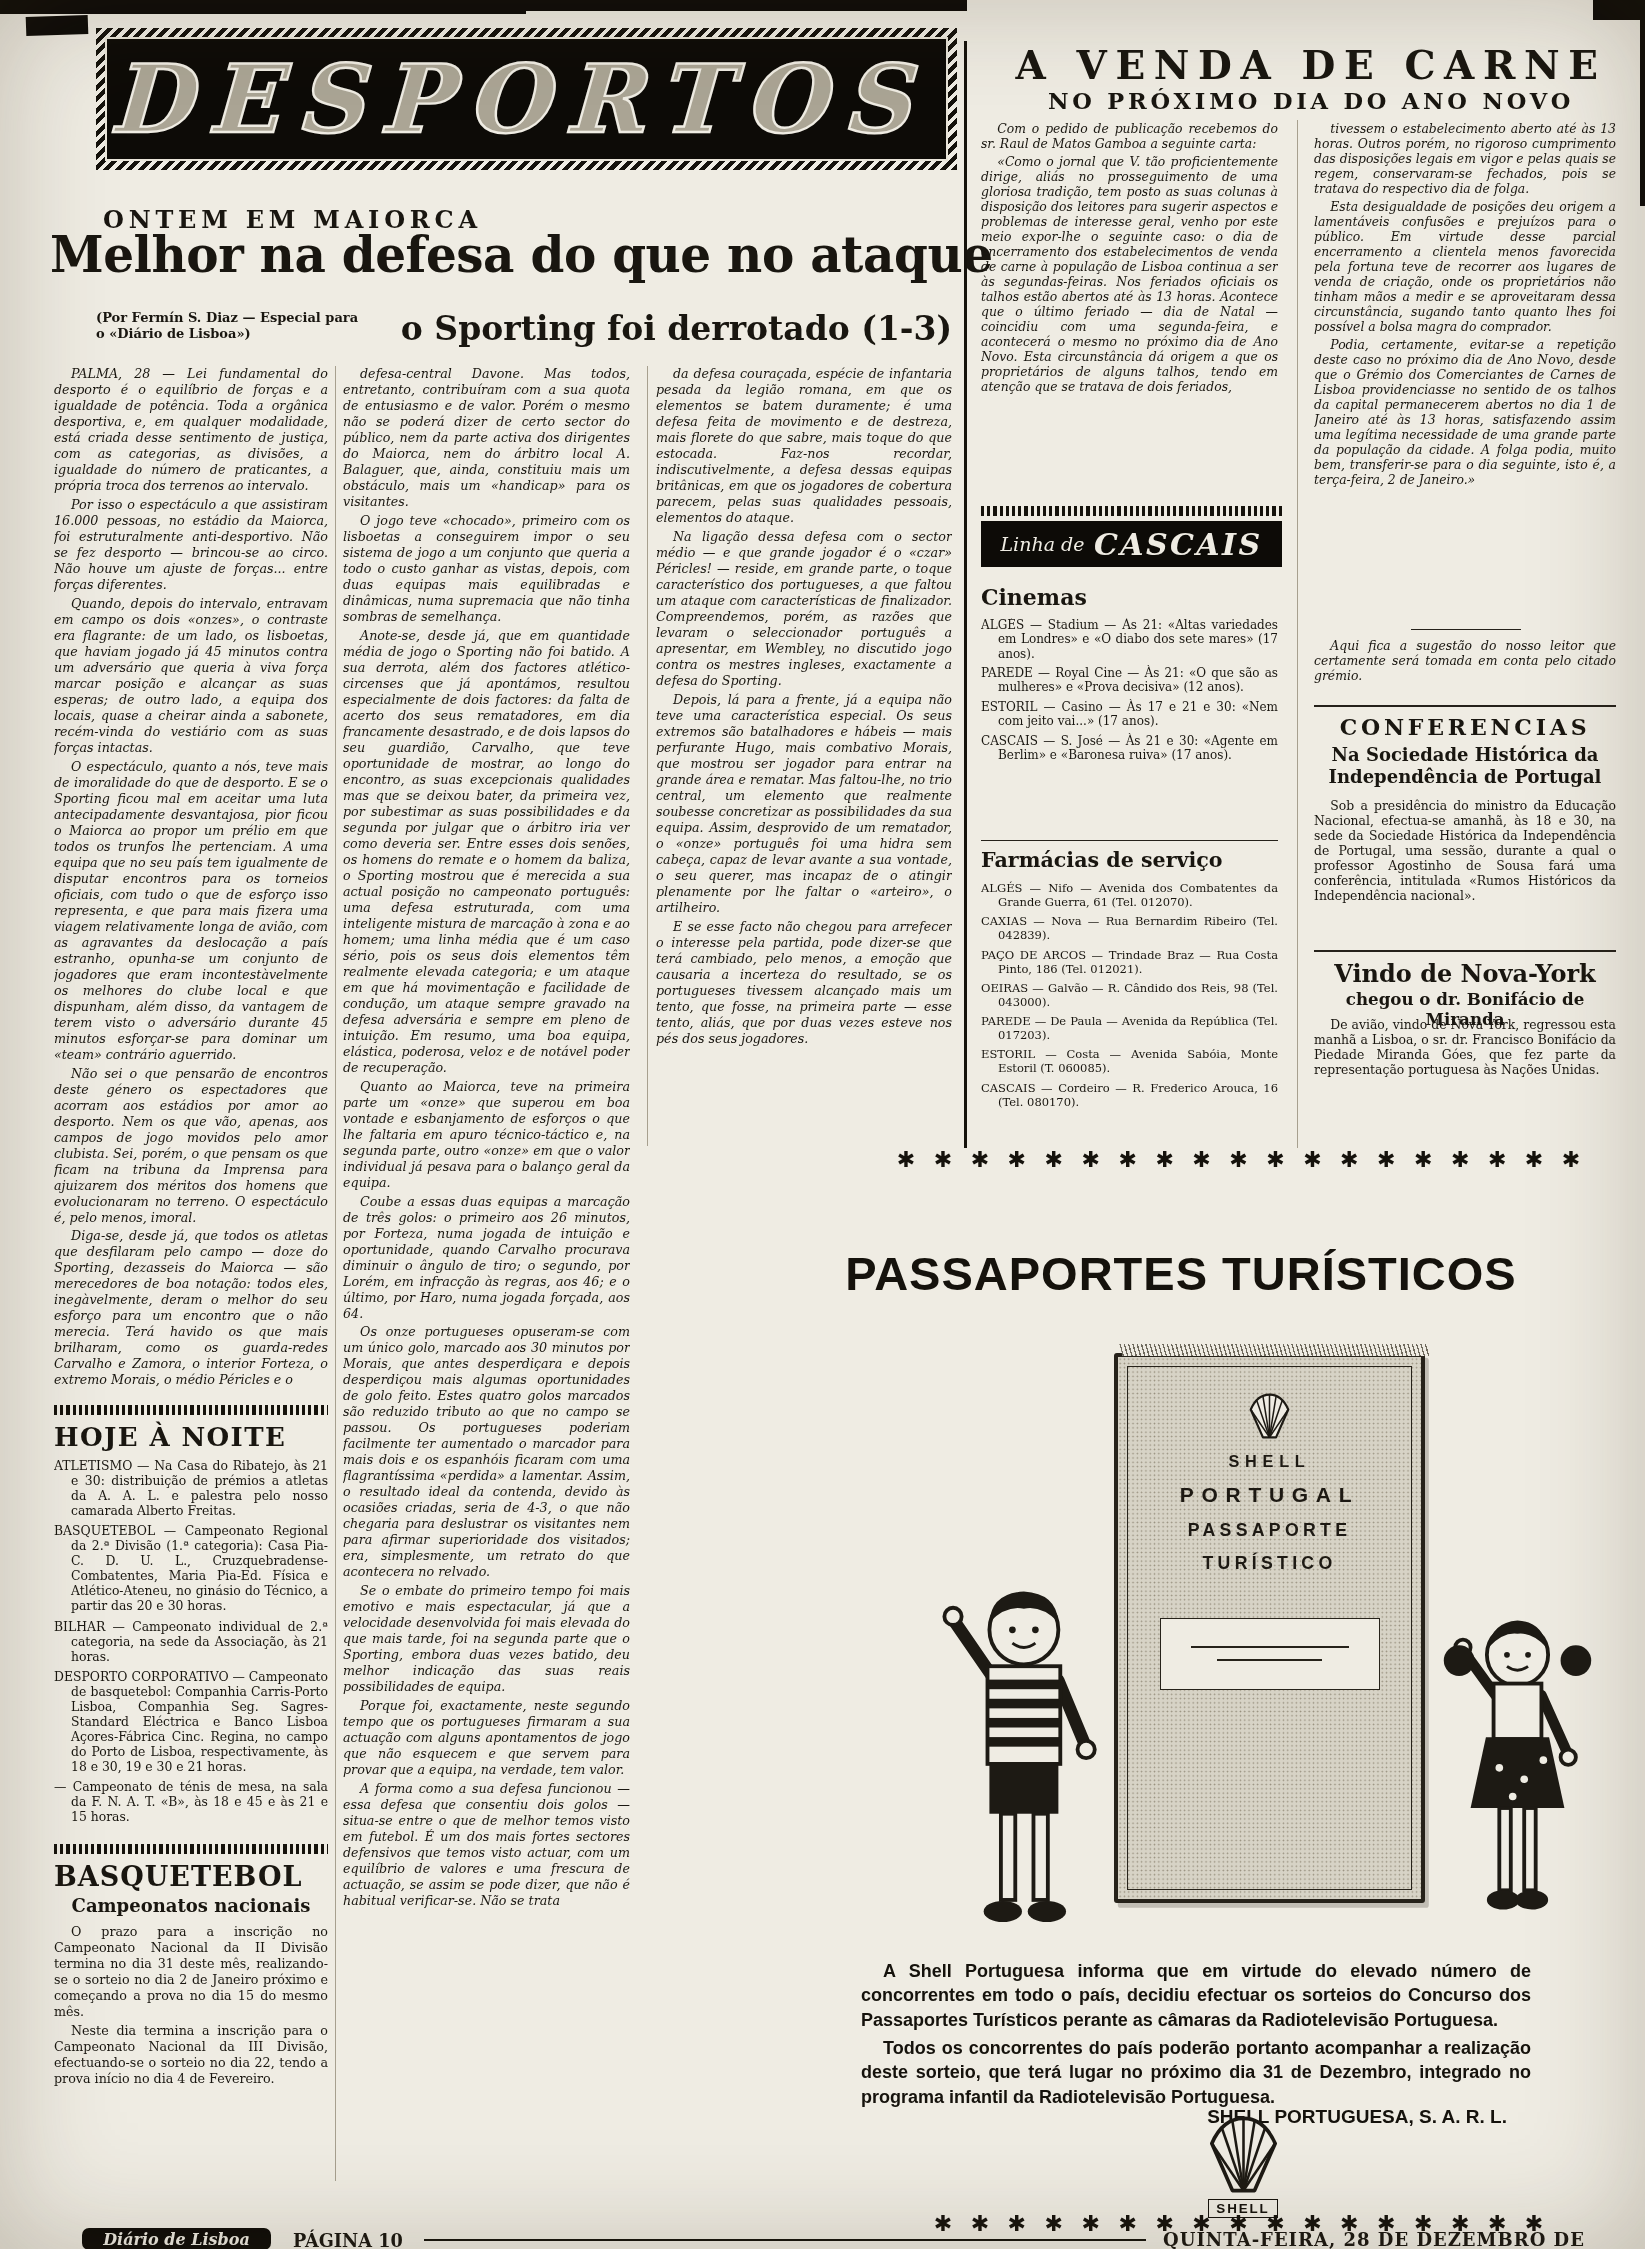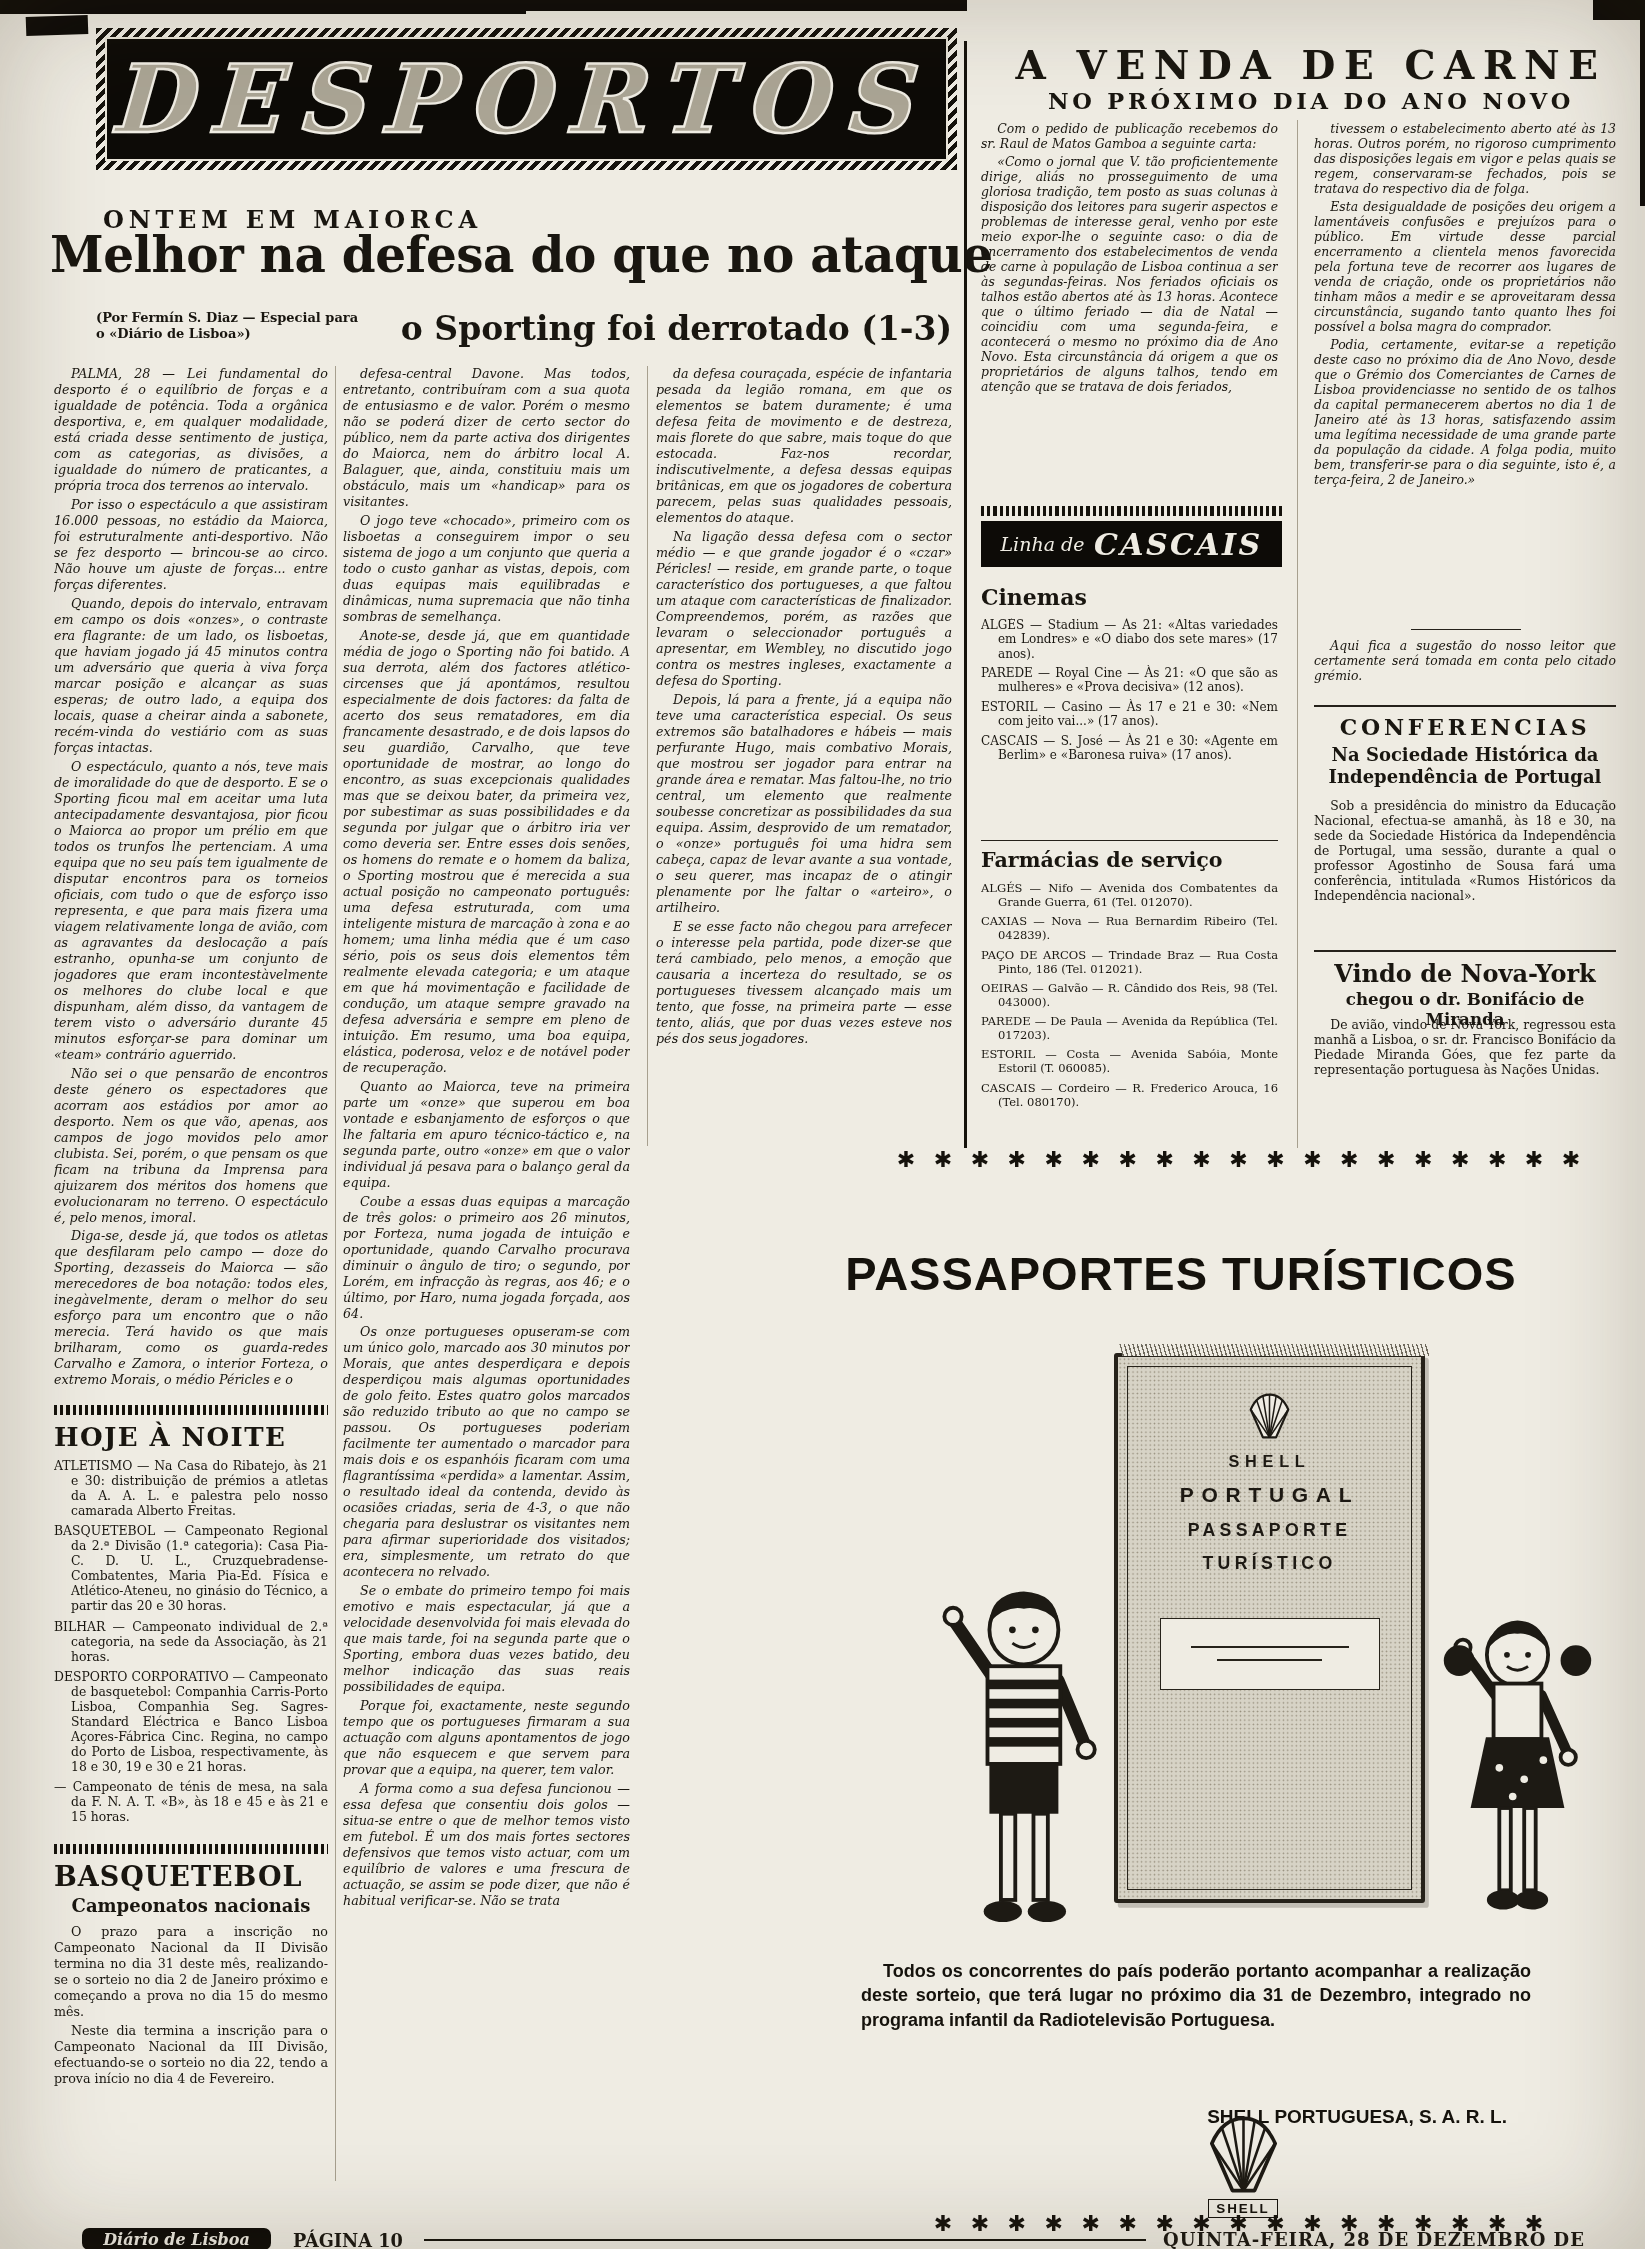--- a/index.html
+++ b/index.html
@@ -127,21 +127,21 @@
       <p>Diga-se, desde já, que todos os atletas que desfilaram pelo campo — doze do Sporting, dezasseis do Maiorca — são merecedores de boa notação: todos eles, inegàvelmente, deram o melhor do seu esforço para um encontro que o não merecia. Terá havido os que mais brilharam, como os guarda-redes Carvalho e Zamora, o interior Forteza, o extremo Morais, o médio Péricles e o</p>
     </div>
   <div class="maincol ital" style="left:343px;top:366px;width:287px;height:1815px">
       <p>defesa-central Davone. Mas todos, entretanto, contribuíram com a sua quota de entusiasmo e de valor. Porém o mesmo não se poderá dizer de certo sector do público, nem da parte activa dos dirigentes do Maiorca, nem do árbitro local A. Balaguer, que, ainda, constituiu mais um obstáculo, mais um «handicap» para os visitantes.</p>
       <p>O jogo teve «chocado», primeiro com os lisboetas a conseguirem impor o seu sistema de jogo a um conjunto que queria a todo o custo ganhar as vistas, depois, com duas equipas mais equilibradas e dinâmicas, numa supremacia que não tinha sombras de semelhança.</p>
       <p>Anote-se, desde já, que em quantidade média de jogo o Sporting não foi batido. A sua derrota, além dos factores atlético-circenses que já apontámos, resultou especialmente de dois factores: da falta de acerto dos seus rematadores, em dia francamente desastrado, e de dois lapsos do seu guardião, Carvalho, que teve oportunidade de mostrar, ao longo do encontro, as suas excepcionais qualidades mas que se deixou bater, da primeira vez, por subestimar as suas possibilidades e da segunda por julgar que o árbitro iria ver como deveria ser. Entre esses dois senões, os homens do remate e o homem da baliza, o Sporting mostrou que é merecida a sua actual posição no campeonato português: uma defesa estruturada, com uma inteligente mistura de marcação à zona e ao homem; uma linha média que é um caso sério, pois os seus dois elementos têm realmente elevada categoria; e um ataque em que há movimentação e facilidade de condução, um ataque sempre gravado na defesa adversária e sempre em pleno de intuição. Em resumo, uma boa equipa, elástica, poderosa, veloz e de notável poder de recuperação.</p>
       <p>Quanto ao Maiorca, teve na primeira parte um «onze» que superou em boa vontade e esbanjamento de esforços o que lhe faltaria em apuro técnico-táctico e, na segunda parte, outro «onze» em que o valor individual já pesava para o balanço geral da equipa.</p>
       <p>Coube a essas duas equipas a marcação de três golos: o primeiro aos 26 minutos, por Forteza, numa jogada de intuição e oportunidade, quando Carvalho procurava diminuir o ângulo de tiro; o segundo, por Lorém, em infracção às regras, aos 46; e o último, por Haro, numa jogada forçada, aos 64.</p>
       <p>Os onze portugueses opuseram-se com um único golo, marcado aos 30 minutos por Morais, que antes desperdiçara e depois desperdiçou mais algumas oportunidades de golo feito. Estes quatro golos marcados são reduzido tributo ao que no campo se passou. Os portugueses poderiam facilmente ter aumentado o marcador para mais dois e os espanhóis ficaram com uma flagrantíssima «perdida» a lamentar. Assim, o resultado ideal da contenda, devido às ocasiões criadas, seria de 4-3, o que não chegaria para deslustrar os visitantes nem para afirmar superioridade dos visitados; era, simplesmente, um retrato do que acontecera no relvado.</p>
       <p>Se o embate do primeiro tempo foi mais emotivo e mais espectacular, já que a velocidade desenvolvida foi mais elevada do que mais tarde, foi na segunda parte que o Sporting, embora duas vezes batido, deu melhor indicação das suas reais possibilidades de equipa.</p>
-      <p>Porque foi, exactamente, neste segundo tempo que os portugueses firmaram a sua actuação com alguns apontamentos de jogo que não esquecem e que servem para provar que a equipa, na querer, tem valor.</p>
+      <p>Porque foi, exactamente, neste segundo tempo que os portugueses firmaram a sua actuação com alguns apontamentos de jogo que não esquecem e que servem para provar que a equipa, na verdade, tem valor.</p>
       <p>A forma como a sua defesa funcionou — essa defesa que consentiu dois golos — situa-se entre o que de melhor temos visto em futebol. É um dos mais fortes sectores defensivos que temos visto actuar, com um equilíbrio de valores e uma frescura de actuação, se assim se pode dizer, que não é habitual verificar-se. Não se trata</p>
     </div>
   <div class="maincol ital" style="left:656px;top:366px;width:296px;height:778px">
       <p>da defesa couraçada, espécie de infantaria pesada da legião romana, em que os elementos se batem duramente; é uma defesa feita de movimento e de destreza, mais florete do que sabre, mais toque do que estocada. Faz-nos recordar, indiscutivelmente, a defesa dessas equipas britânicas, em que os jogadores de cobertura parecem, pelas suas qualidades pessoais, elementos do ataque.</p>
       <p>Na ligação dessa defesa com o sector médio — e que grande jogador é o «czar» Péricles! — reside, em grande parte, o toque característico dos portugueses, a que faltou um ataque com características de finalizador. Compreendemos, porém, as razões que levaram o seleccionador português a apresentar, em Wembley, no discutido jogo contra os mestres ingleses, exactamente a defesa do Sporting.</p>
       <p>Depois, lá para a frente, já a equipa não teve uma característica especial. Os seus extremos são batalhadores e hábeis — mais perfurante Hugo, mais combativo Morais, que mostrou ser jogador para entrar na grande área e rematar. Mas faltou-lhe, no trio central, um elemento que realmente soubesse concretizar as possibilidades da sua equipa. Assim, desprovido de um rematador, o «onze» português foi uma hidra sem cabeça, capaz de levar avante a sua vontade, o seu querer, mas incapaz de o atingir plenamente por lhe faltar o «arteiro», o artilheiro.</p>
       <p>E se esse facto não chegou para arrefecer o interesse pela partida, pode dizer-se que terá cambiado, pelo menos, a emoção que causaria a incerteza do resultado, se os portugueses tivessem alcançado mais um tento, que fosse, na primeira parte — esse tento, aliás, que por duas vezes esteve nos pés dos seus jogadores.</p>
     </div>
 
   <div class="hatch" style="left:54px;top:1405px;width:274px;height:9.6px"></div>
@@ -289,20 +289,21 @@
         <circle cx="92" cy="180" r="4" fill="#efece3"></circle>
       <circle cx="112" cy="160" r="4" fill="#efece3"></circle>
         <circle cx="80" cy="198" r="4" fill="#efece3"></circle>
       <rect x="66" y="210" width="12" height="86" fill="#efece3" stroke="#1d1a14" stroke-width="4"></rect>
       <rect x="92" y="210" width="12" height="86" fill="#efece3" stroke="#1d1a14" stroke-width="4"></rect>
       <ellipse cx="70" cy="306" rx="17" ry="10" fill="#1d1a14"></ellipse>
       <ellipse cx="100" cy="306" rx="17" ry="10" fill="#1d1a14"></ellipse>
     </svg>
 
     <div class="ad-copy">
+      <p>A Shell Portuguesa informa que em virtude do elevado número de concorrentes em todo o país, decidiu efectuar os sorteios do Concurso dos Passaportes Turísticos perante as câmaras da Radiotelevisão Portuguesa.</p>
       <p>Todos os concorrentes do país poderão portanto acompanhar a realização deste sorteio, que terá lugar no próximo dia 31 de Dezembro, integrado no programa infantil da Radiotelevisão Portuguesa.</p>
     </div>
     <div class="ad-signature">SHELL PORTUGUESA, S. A. R. L.</div>
 
     <div class="ad-logo">
       <svg width="91" height="81" viewBox="0 0 120 110">
         <path d="M45,104 L75,104 L103,40 Q88,6 60,6 Q32,6 17,40 Z" fill="#efece3" stroke="#1d1a14" stroke-width="5" stroke-linejoin="round"></path>
         <g stroke="#1d1a14" stroke-width="3.5">
           <line x1="60" y1="104" x2="17" y2="40"></line>
             <line x1="60" y1="104" x2="31" y2="20"></line>

